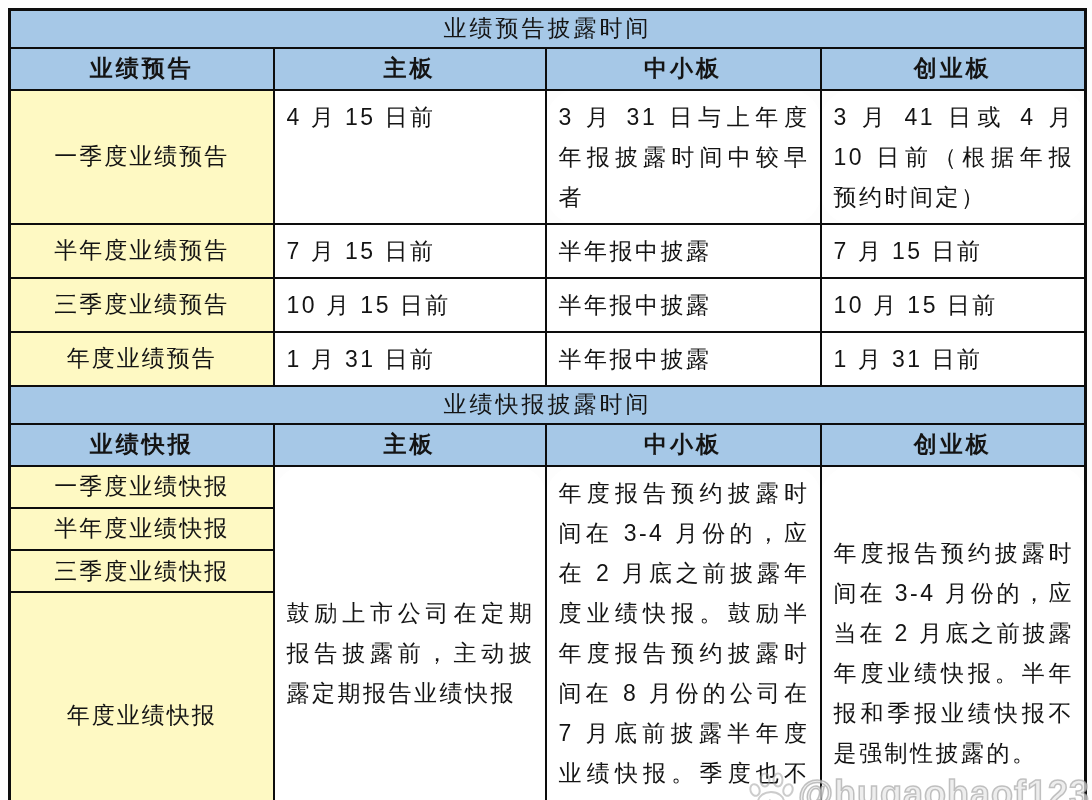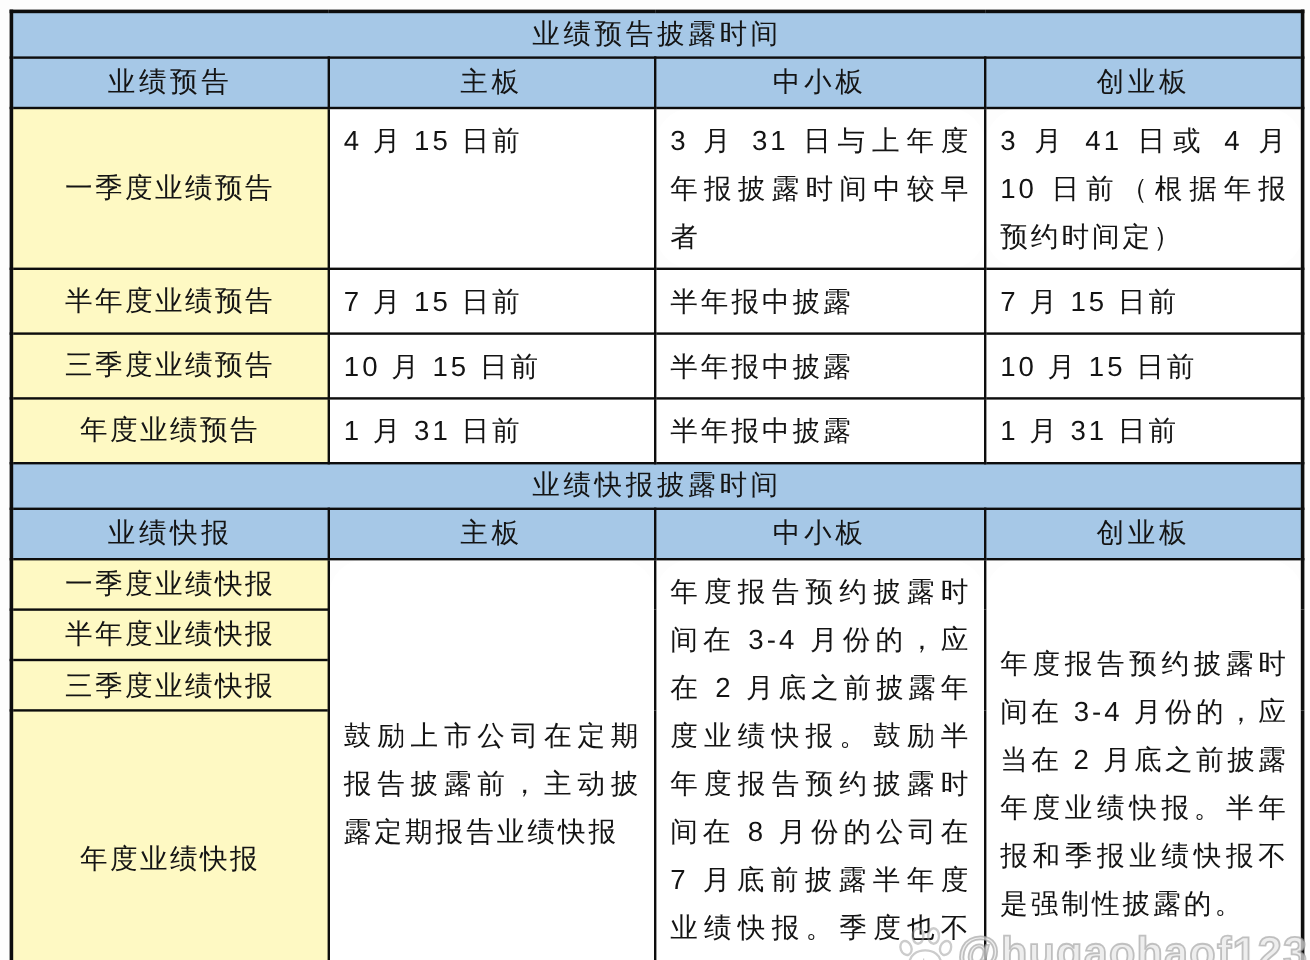--- a/index.html
+++ b/index.html
@@ -30,21 +30,21 @@
     font-size:24px;
     height:38px;
     letter-spacing:3px;
     font-weight:500;
   }
   td.head{
     background:#a6c8e7;
     text-align:center;
     height:42px;
     letter-spacing:3px;
-    font-weight:400;
+    font-weight:700;
   }
   td.label{
     background:#fef9c3;
     text-align:center;
     vertical-align:middle;
     letter-spacing:2px;
   }
   td.data{
     background:#ffffff;
     text-align:left;

